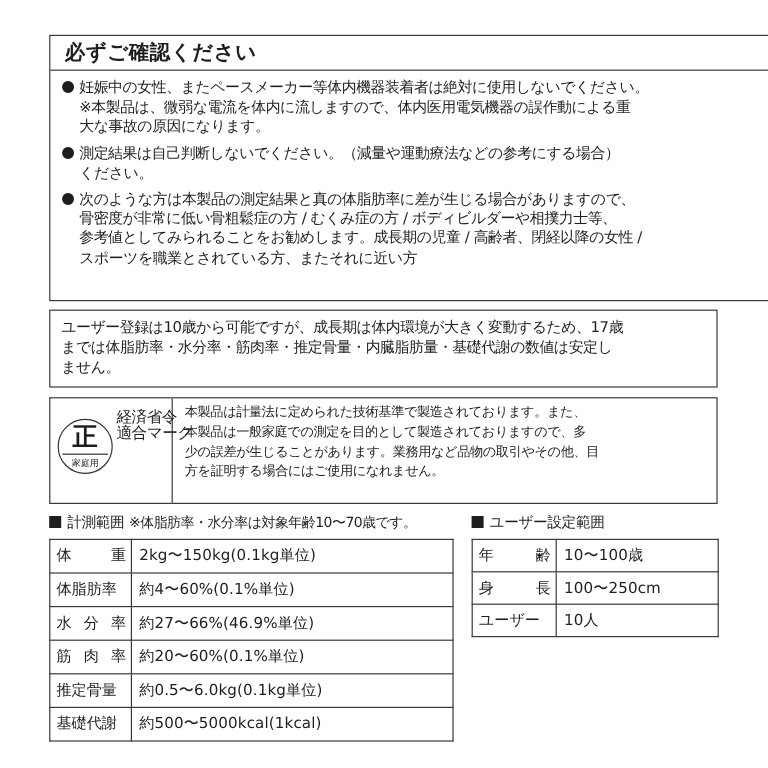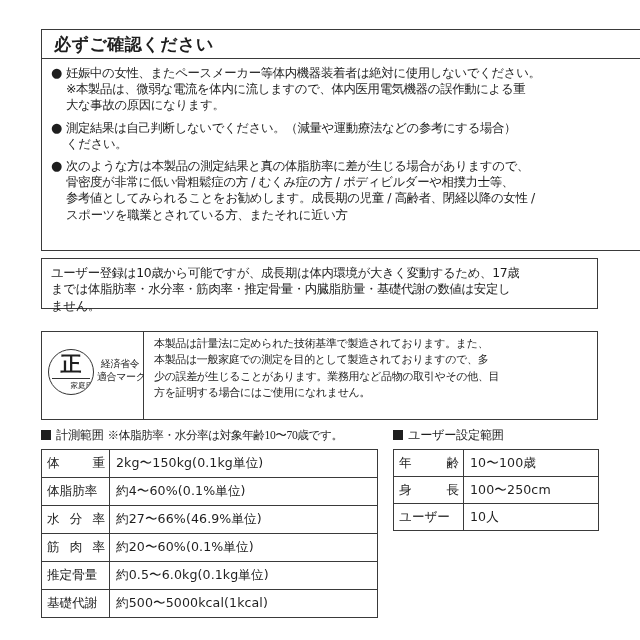--- a/index.html
+++ b/index.html
@@ -11,39 +11,39 @@
   
   #caution { left: 41px; top: 29px; width: 621px; height: 222px; }
   #caution .head { height: 29px; border-bottom: 1.5px solid #3a3a3a; padding: 2px 0 0 12px;
     font-size: 17px; line-height: 24px; font-weight: bold; letter-spacing: 0.5px; }
   #caution .body { padding: 6px 8px 0 9px; }
   .item { position: relative; padding-left: 15px; font-size: 12.4px; line-height: 16.2px; margin-bottom: 6px; letter-spacing: -0.35px; }
   .item .bullet { position: absolute; left: 0; top: 0; font-size: 13px; }
   .item .line { display: block; white-space: nowrap; }
 
   
-  #registration { left: 41px; top: 258px; width: 557px; height: 51px; padding: 6px 8px 0 9px; }
+  #registration { left: 41px; top: 258px; width: 557px; height: 65px; padding: 6px 8px 0 9px; }
   #registration .line { display: block; white-space: nowrap; font-size: 12.4px; line-height: 16.3px; letter-spacing: -0.35px; }
 
   
   #certification { left: 41px; top: 331px; width: 557px; height: 89px; }
   #certification .mark-cell { position: absolute; left: 0; top: 0; width: 102px; height: 100%; border-right: 1.5px solid #3a3a3a; }
   .mark { position: absolute; left: 6px; top: 17px; width: 46px; height: 46px; border: 1.5px solid #333; border-radius: 50%; overflow: hidden; }
   .mark .sho { position: absolute; left: 0; right: 0; top: 2px; text-align: center; font-size: 21px; font-weight: bold; line-height: 24px; }
   .mark .bar { position: absolute; left: 3px; right: 3px; top: 28px; border-top: 1.5px solid #333; }
-  .mark .home { position: absolute; left: 0; right: 0; top: 31px; text-align: right; font-size: 7.5px; line-height: 10px; font-family: Liberation Sans, sans-serif; }
-  .mark-caption { position: absolute; left: 55px; top: 25px; width: 46px; font-size: 10px; line-height: 13px; text-align: center; white-space: nowrap; letter-spacing: -0.4px; }
+  .mark .home { position: absolute; left: 0; right: 0; top: 31px; text-align: center; font-size: 7.5px; line-height: 10px; font-family: Liberation Sans, sans-serif; }
+  .mark-caption { position: absolute; left: 55px; top: 10px; width: 46px; font-size: 13px; line-height: 13px; text-align: center; white-space: nowrap; letter-spacing: -0.4px; }
   #certification .text { position: absolute; left: 112px; top: 4px; right: 6px; }
   #certification .line { display: block; white-space: nowrap; font-size: 11px; line-height: 16.4px; letter-spacing: -0.35px; }
 
   
   .section-head { position: absolute; top: 427px; font-size: 12.2px; line-height: 16px; white-space: nowrap; letter-spacing: -0.3px; }
   .section-head .sq { display: inline-block; width: 10px; height: 10px; background: #1e1e1e; margin-right: 5px; vertical-align: -1px; }
   .section-head .note { font-size: 11.6px; margin-left: 4px; letter-spacing: -0.4px; }
-  #measure-head { left: 41px; font-family: Liberation Serif, serif; }
+  #measure-head { left: 41px; }
   #user-head { left: 393px; }
 
   
   table { position: absolute; border-collapse: collapse; }
   td { border: 1.5px solid #3a3a3a; font-size: 12.6px; white-space: nowrap; padding: 0 6px; vertical-align: middle; }
   #measure-table { left: 41px; top: 449px; width: 337px; }
   #measure-table td { height: 28px; }
   #measure-table td.lab { width: 68px; padding: 0 4px 0 5px; }
   #user-table { left: 393px; top: 449px; width: 206px; }
   #user-table td { height: 27px; }

